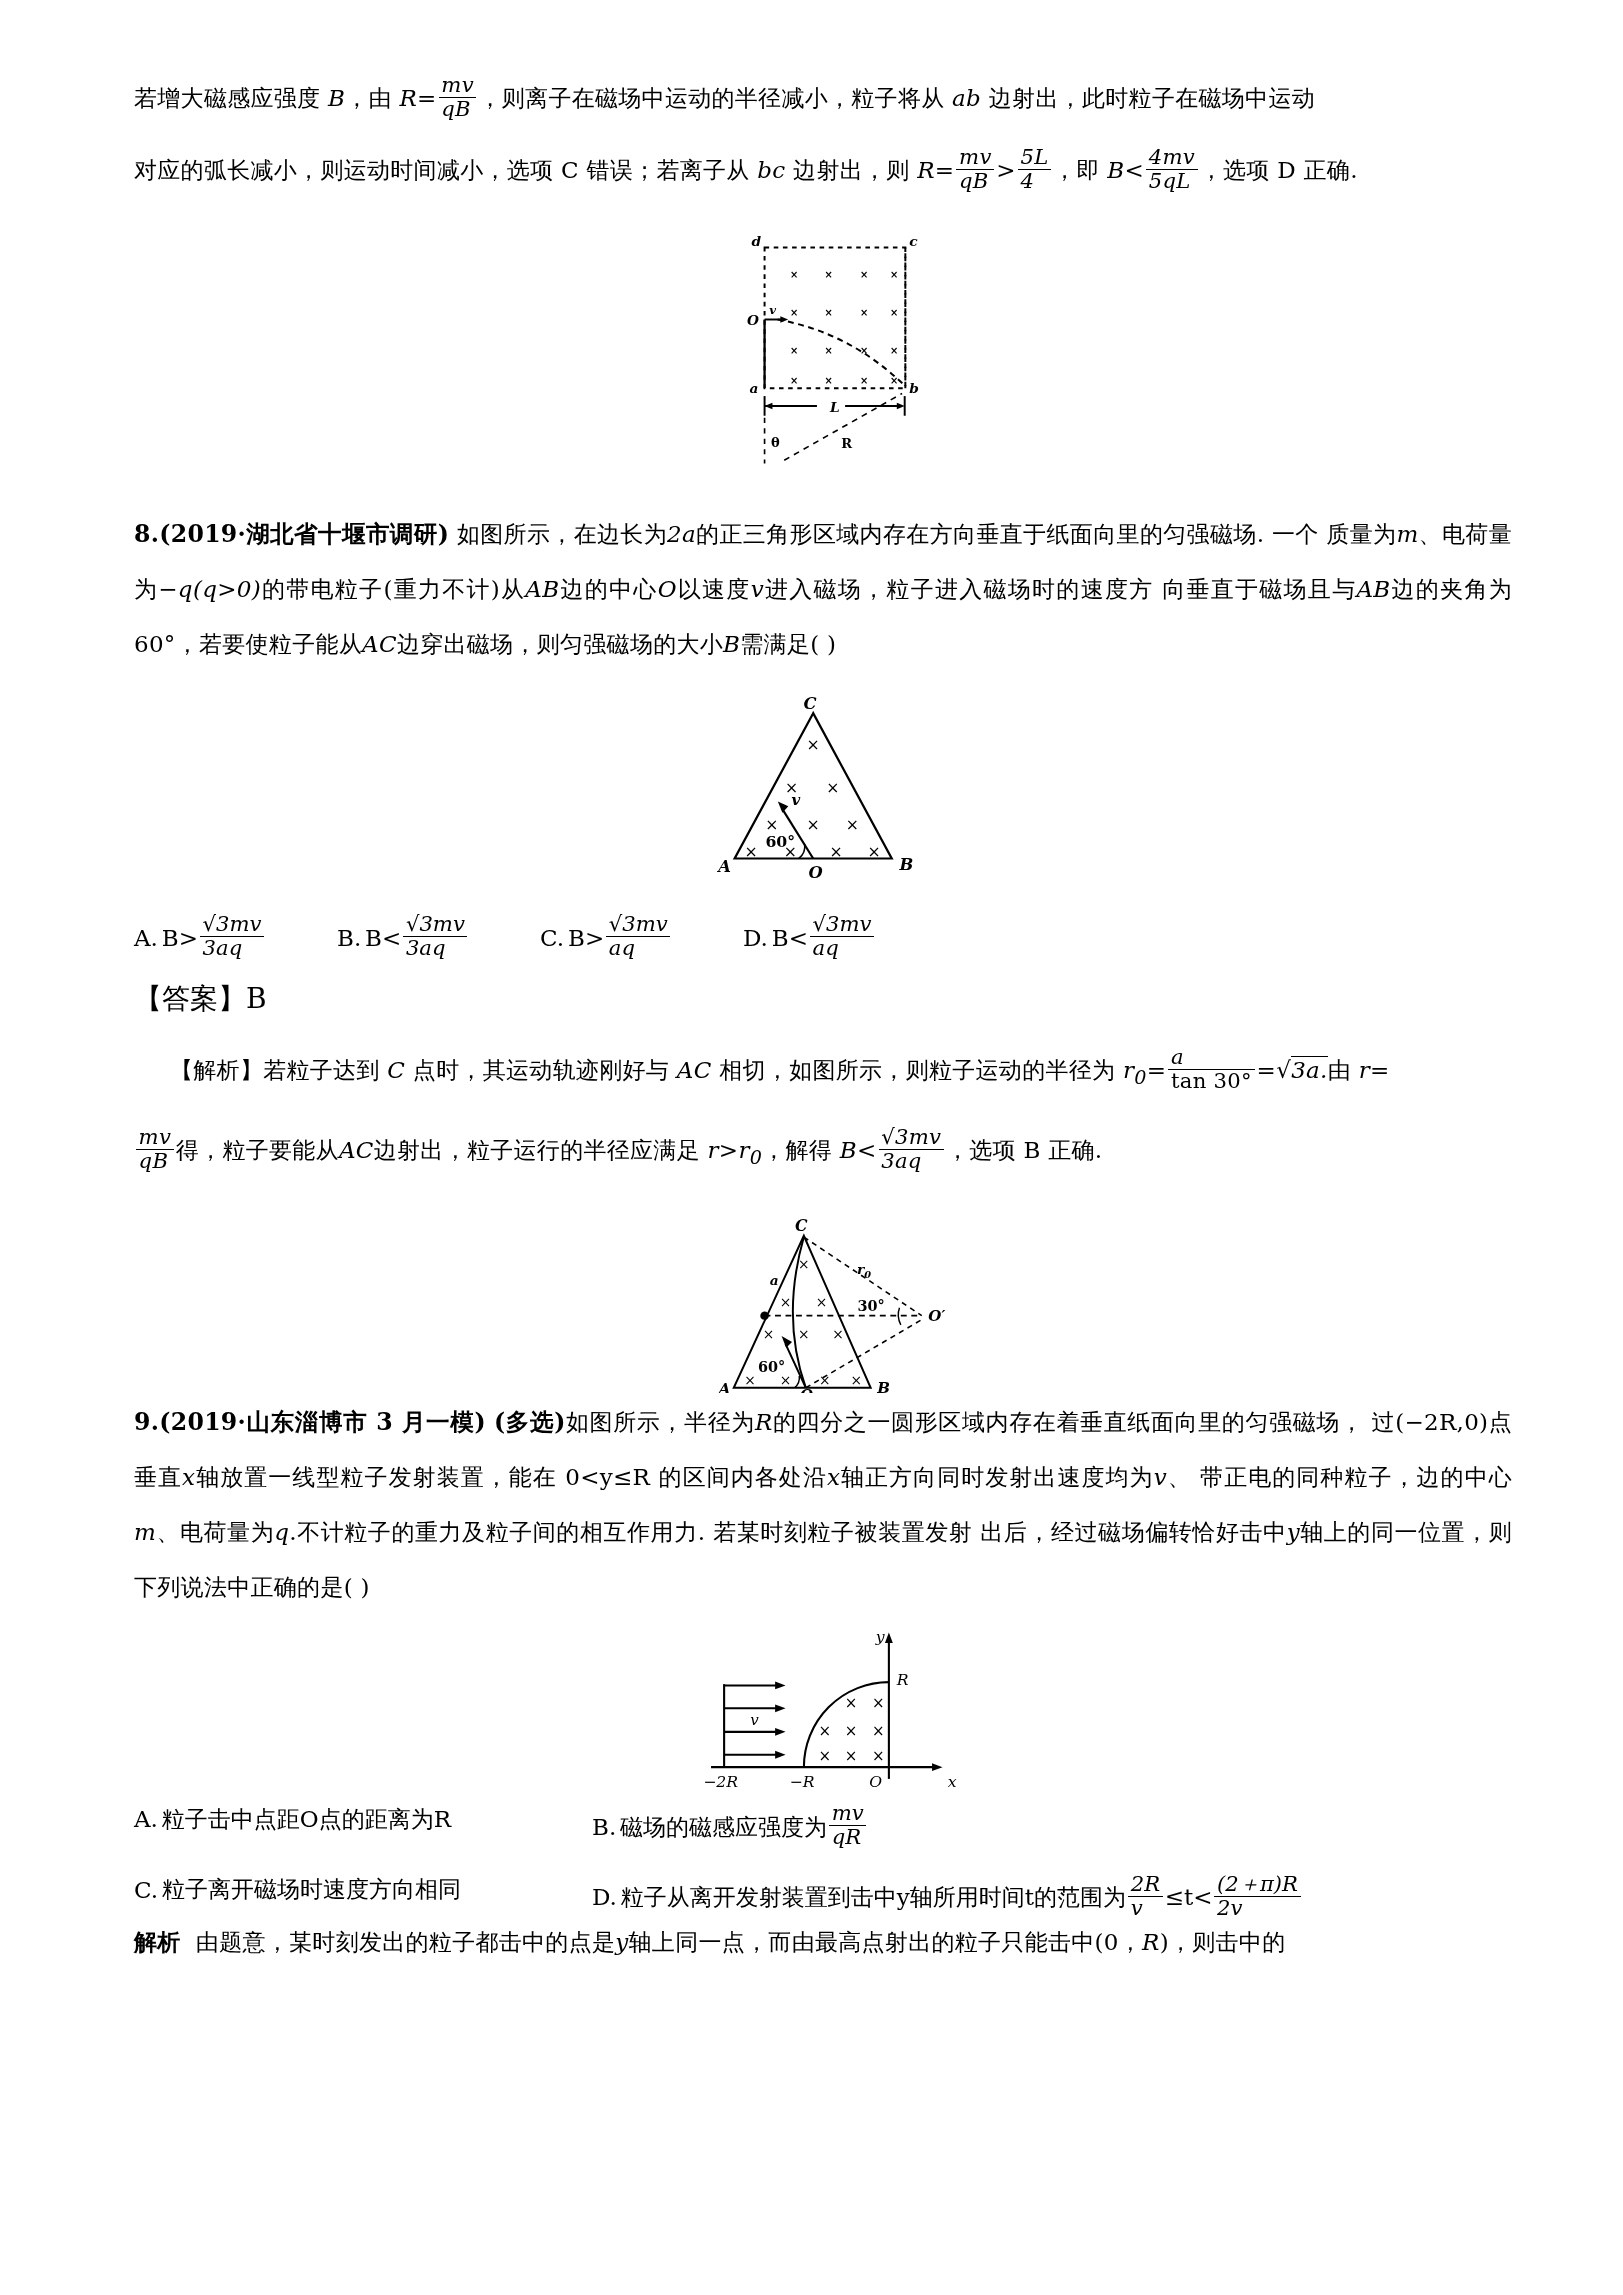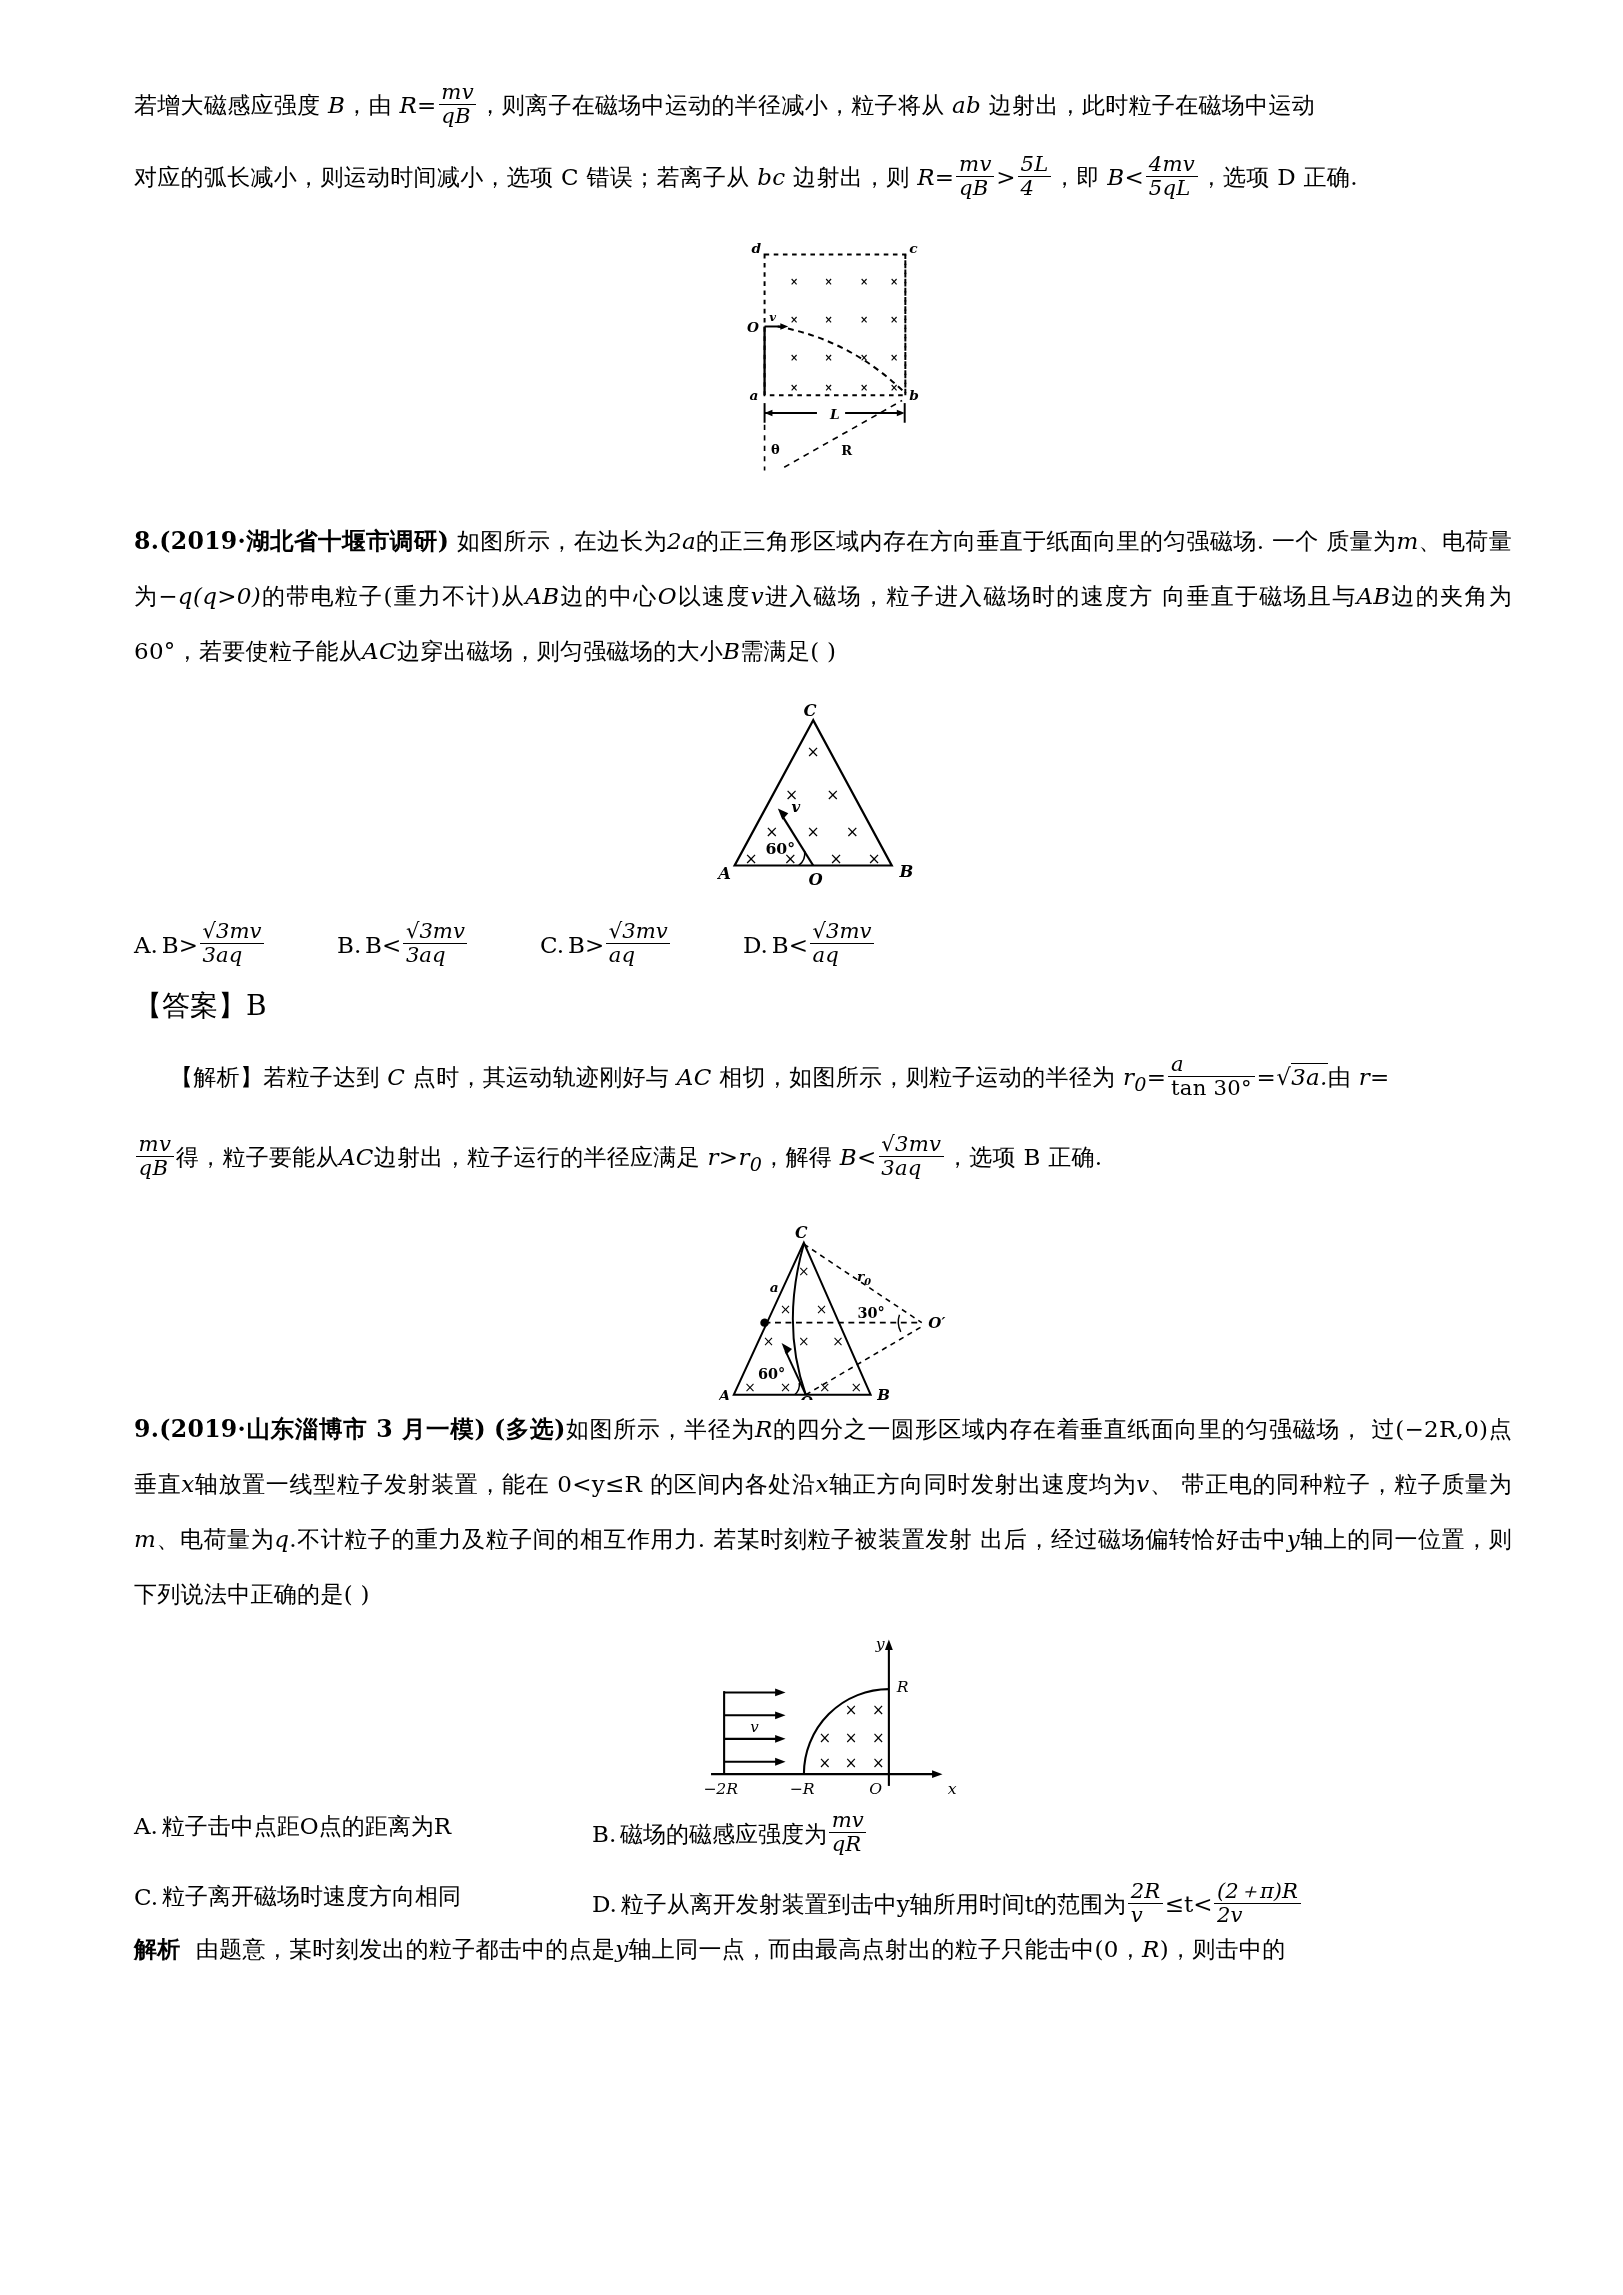--- a/index.html
+++ b/index.html
@@ -11,21 +11,21 @@
     overflow:hidden;
   }
   .page{
     position:absolute;
     left:0;top:0;
     width:1623px;height:2295px;
     padding:0;
   }
   .content{
     position:absolute;
-    left:134px; top:69px;
+    left:134px; top:62px;
     width:1378px;
   }
 
   
   .para{
     font-size:23px;
     line-height:72px;
     text-align:justify;
     letter-spacing:0.3px;
   }
@@ -282,21 +282,21 @@
         <text x="332" y="165" font-size="22">30°</text>
         <text x="180" y="258" font-size="22">60°</text>
       </g>
     </svg>
   </div>
 
   <div class="para tight" style="margin-top:2.6px;">
     <span class="qhead">9.</span><span class="qhead">(2019·山东淄博市 3 月一模)</span>
     <span class="qhead">(多选)</span><span>如图所示，半径为</span><span class="i">R</span><span>的四分之一圆形区域内存在着垂直纸面向里的匀强磁场，</span>
     <span>过(−2R,0)点垂直</span><span class="i">x</span><span>轴放置一线型粒子发射装置，能在 0&lt;y≤R 的区间内各处沿</span><span class="i">x</span><span>轴正方向同时发射出速度均为</span><span class="i">v</span><span>、</span>
-    <span>带正电的同种粒子，粒子质量为</span><span class="i">m</span><span>、电荷量为</span><span class="i">q</span><span>.不计粒子的重力及粒子间的相互作用力. 若某时刻粒子被装置发射</span>
+    <span>带正电的同种粒子，边的中心</span><span class="i">m</span><span>、电荷量为</span><span class="i">q</span><span>.不计粒子的重力及粒子间的相互作用力. 若某时刻粒子被装置发射</span>
     <span>出后，经过磁场偏转恰好击中</span><span class="i">y</span><span>轴上的同一位置，则下列说法中正确的是(      )</span>
   </div>
 
   <div class="fig" style="margin-top:6.5px;">
     <svg width="301" height="170" viewBox="0 0 460 260">
 
       <line x1="58" y1="222" x2="400" y2="222" stroke="#000" stroke-width="3.2"></line>
       <polygon points="412,222 396,216 396,228" fill="#000"></polygon>
       <line x1="330" y1="240" x2="330" y2="28" stroke="#000" stroke-width="3.2"></line>
       <polygon points="330,16 324,32 336,32" fill="#000"></polygon>

